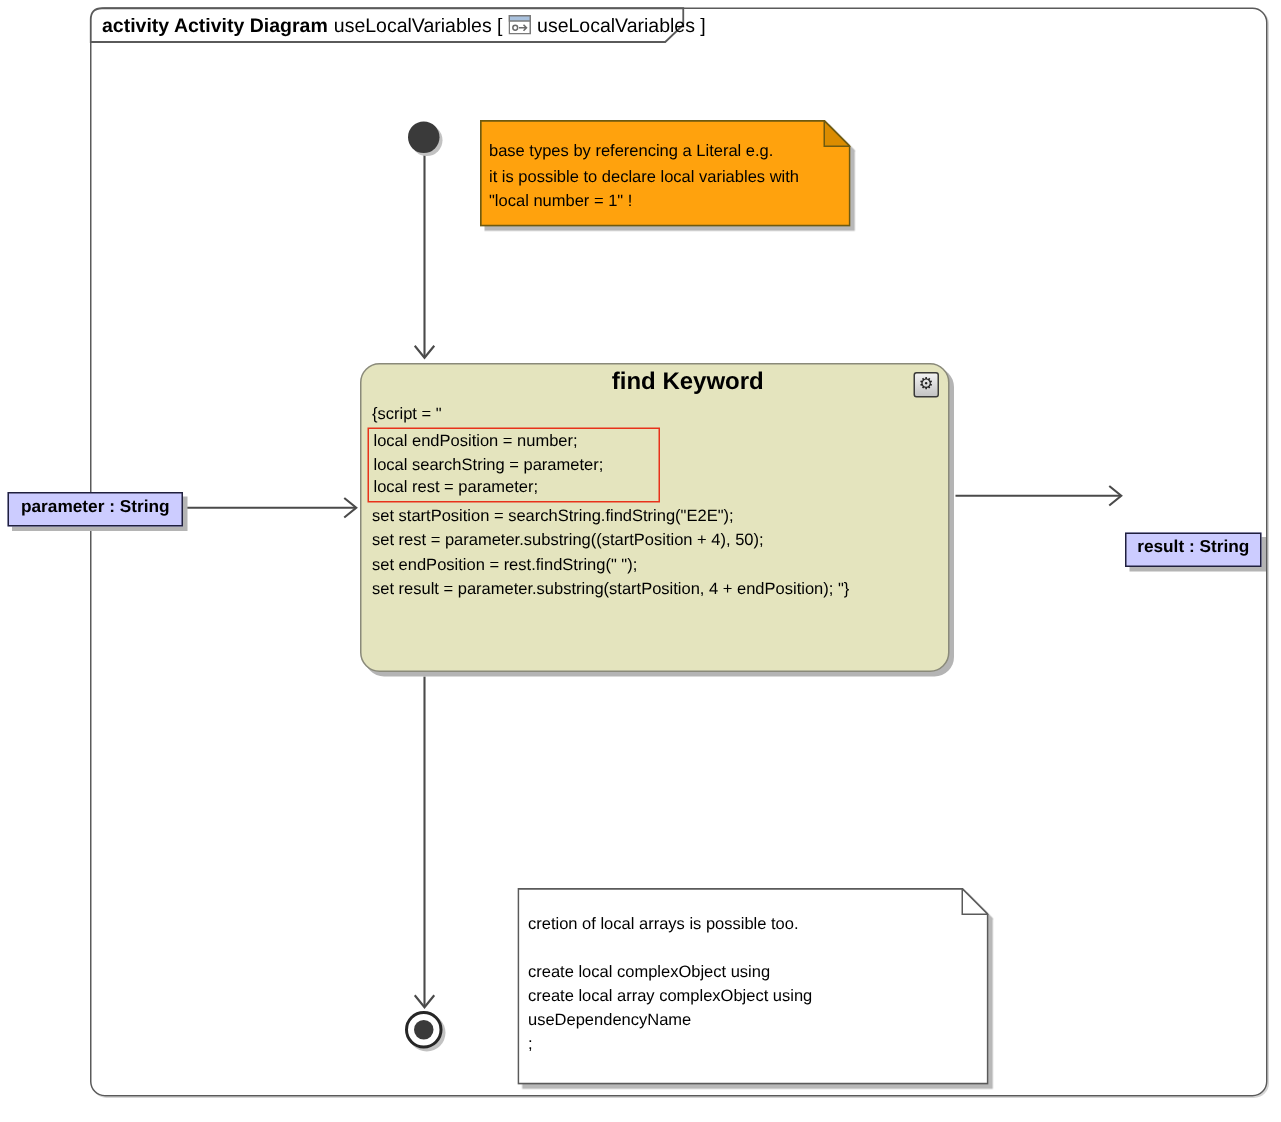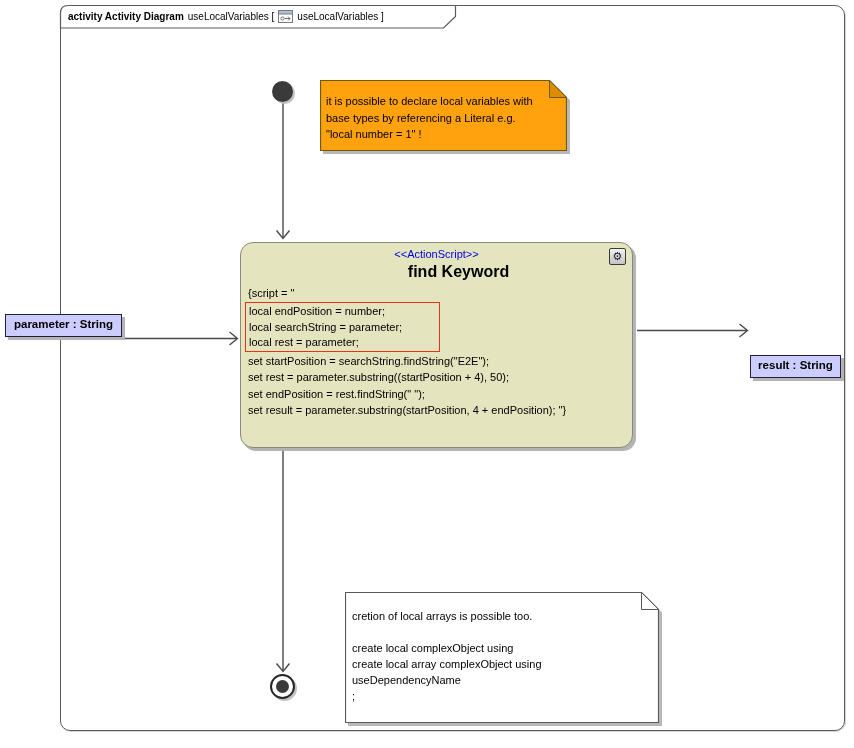--- a/index.html
+++ b/index.html
@@ -13,21 +13,21 @@
   .frame{
     position:absolute;left:60px;top:5px;width:783px;height:724px;
     border:1px solid #5A5A5A;border-radius:10px;
     box-shadow:1px 1px 0 #D6D6D6;
     background:transparent;
   }
   .overlay{position:absolute;left:0;top:0;width:854px;height:748px;pointer-events:none;}
   .frame-heading{
     position:absolute;left:68px;top:9px;height:15px;
     display:flex;align-items:center;gap:4px;
-    font-size:10px;white-space:nowrap;
+    font-size:13px;white-space:nowrap;
   }
   .frame-heading .kw{font-weight:bold;}
   
   .initial-node{
     position:absolute;left:272px;top:81px;width:21px;height:21px;
     background:#3A3A3A;border-radius:50%;
     box-shadow:2px 2px 0 #C2C2C2;
   }
   .final-node{
     position:absolute;left:270px;top:674px;width:21px;height:21px;
@@ -59,21 +59,21 @@
     background:linear-gradient(#F2F2F2,#C4C4C4);
     text-align:center;line-height:14px;font-size:11px;color:#222;
   }
   
   .pin{
     position:absolute;background:#CCCCFF;border:1px solid #20203E;
     box-shadow:3px 3px 0 #B4B4B4;
     font-weight:bold;font-size:11.5px;text-align:center;
     padding-top:3px;box-sizing:border-box;
   }
-  .pin-in{left:5px;top:314px;width:117px;height:23px;}
+  .pin-in{left:5px;top:328px;width:117px;height:23px;}
   .pin-out{left:750px;top:319px;width:91px;height:23px;margin-top:36px;}
   
   .note{position:absolute;}
   .note svg{position:absolute;left:0;top:0;filter:drop-shadow(3px 3px 0 #B8B8B8);}
   .note .note-text{position:absolute;font-size:11px;}
   .note-orange{left:320px;top:80px;width:247px;height:71px;}
   .note-orange .note-text{left:6px;top:13px;line-height:16.5px;width:236px;}
   .note-white{left:345px;top:592px;width:314px;height:117px;}
   .note-white .note-text{left:7px;top:16px;line-height:16px;width:300px;}
   .note-line{min-height:16px;white-space:pre;}
@@ -121,28 +121,27 @@
 </div>
 
 <div class="initial-node"></div>
 
 <div class="note note-orange">
   <svg width="247" height="71" viewBox="0 0 247 71">
     <path d="M0.5,0.5 L229.5,0.5 L246.5,17.5 L246.5,70.5 L0.5,70.5 Z" fill="#FFA20D" stroke="#6E5A10" stroke-width="1.2"></path>
     <path d="M229.5,0.5 L229.5,17.5 L246.5,17.5 Z" fill="#DB8C00" stroke="#6E5A10"></path>
   </svg>
   <div class="note-text">
+    <div class="note-line">base types by referencing a Literal e.g.</div>
     <div class="note-line">it is possible to declare local variables with</div>
-    <div class="note-line">base types by referencing a Literal e.g.</div>
     <div class="note-line">"local number = 1" !</div>
   </div>
 </div>
 
 <div class="action-node">
-  <div class="action-stereo">&lt;&lt;ActionScript&gt;&gt;</div>
   <div class="action-name">find Keyword</div>
   <div class="gear-badge">⚙</div>
   <div class="script">
     <div>{script = "</div>
     <div class="redbox">
       <div>local endPosition = number;</div>
       <div>local searchString = parameter;</div>
       <div>local rest = parameter;</div>
     </div>
     <div>set startPosition = searchString.findString("E2E");</div>

